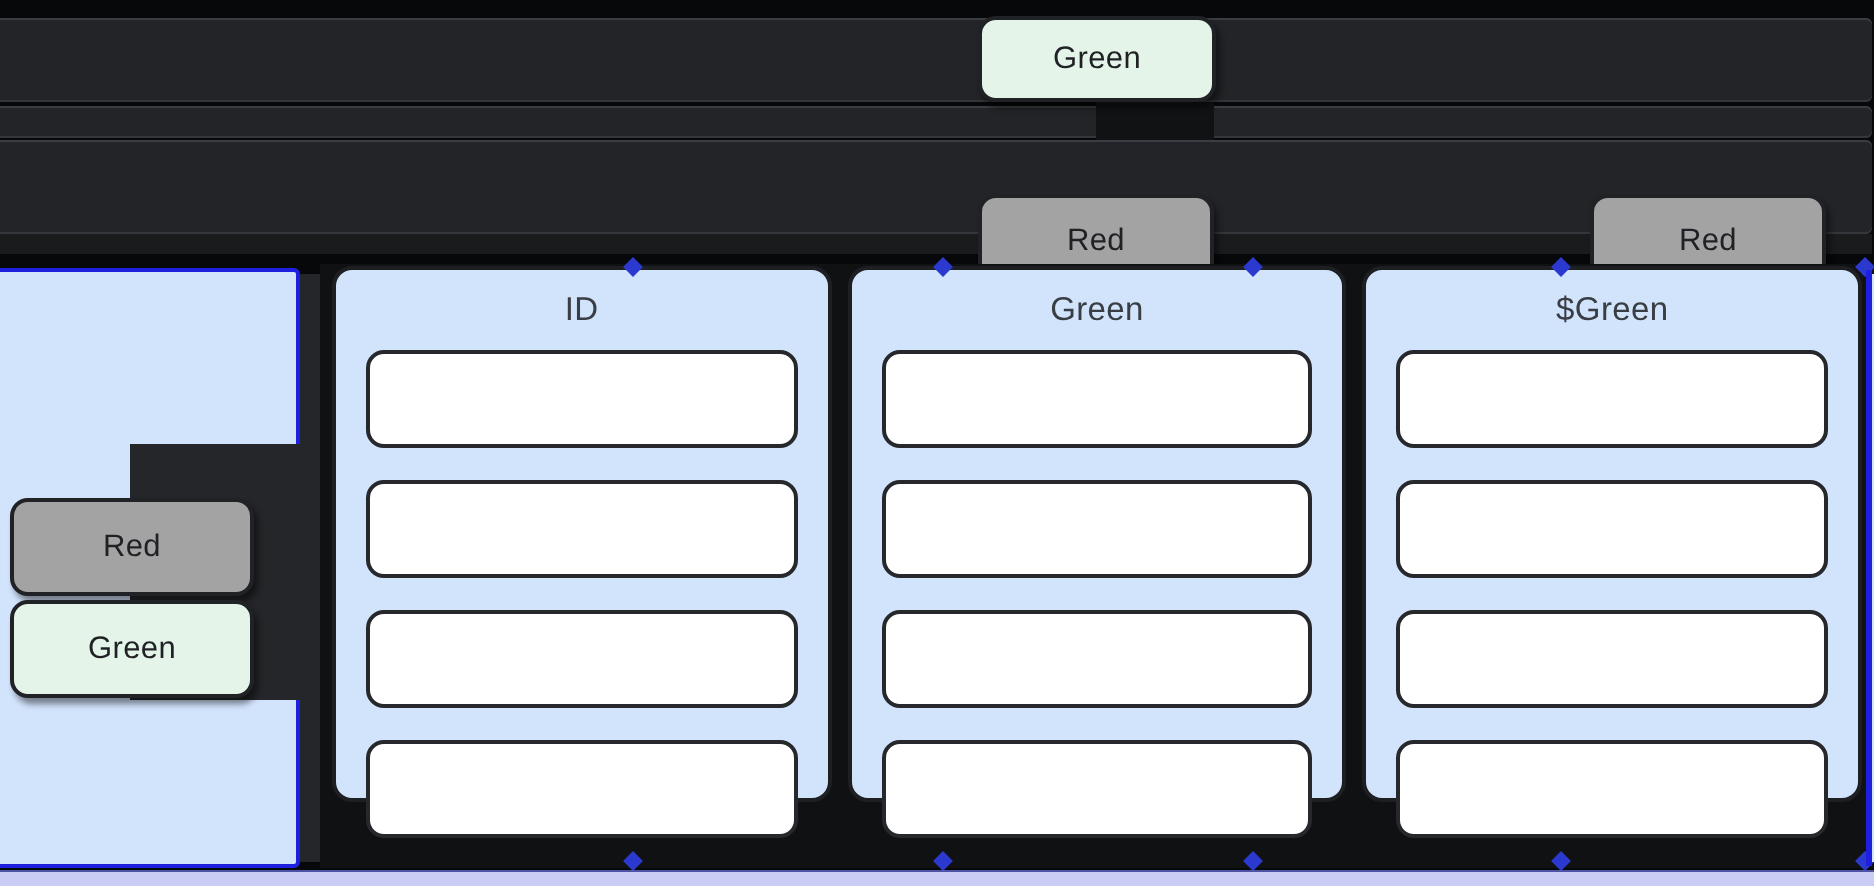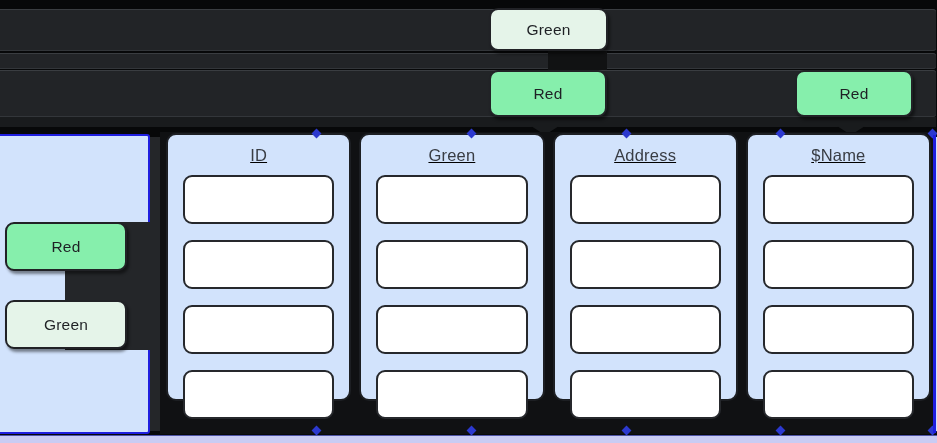--- a/index.html
+++ b/index.html
@@ -19,21 +19,21 @@
   .lane-d{top:117px;height:10px;background:#191b1d;box-shadow:none;border-radius:0;}
   .lane-notch{position:absolute;left:548px;top:51px;width:59px;height:19px;background:#111213;}
   
   .node{
     position:absolute;display:flex;align-items:center;justify-content:center;
     border:2px solid #212226;border-radius:9px;
     font-size:15.5px;font-weight:normal;color:#1f2125;
     box-shadow:2px 3px 3px rgba(0,0,0,.45);
     box-sizing:border-box;letter-spacing:.2px;
   }
-  .node-red{background:#86efac;}
+  .node-red{background:#a3a3a3;margin-top:27px;}
   .node-green{background:#e5f4e9;}
   .node-green-top{left:489px;top:8px;width:119px;height:43px;}
   .node-red-top-1{left:489px;top:70px;width:118px;height:47px;}
   .node-red-top-2{left:795px;top:70px;width:118px;height:47px;}
   .node-red-left{left:5px;top:222px;width:122px;height:49px;}
   .node-green-left{left:5px;top:300px;width:122px;height:49px;}
   
   .arrow-down{
     position:absolute;top:126px;width:0;height:0;
     border-left:14px solid transparent;border-right:14px solid transparent;
@@ -46,21 +46,21 @@
     position:absolute;left:-10px;top:134px;width:160px;height:300px;
     background:#d2e3fc;border:2.5px solid #1f1fe0;border-radius:3px;
     box-sizing:border-box;
   }
   .dark-strip{position:absolute;left:150px;top:137px;width:16px;height:294px;background:#242629;}
   .dark-connector{position:absolute;left:65px;top:222px;width:101px;height:128px;background:#242629;}
   
   .table-bg{position:absolute;left:160px;top:132px;width:777px;height:302px;background:#101113;}
   .columns{
     position:absolute;left:166px;top:133px;width:765px;height:268px;
-    display:flex;gap:8px;text-decoration:underline;
+    display:flex;gap:8px;
   }
   .col{
     flex:1;background:#d2e3fc;border:2px solid #1d1f23;border-radius:10px;
     box-sizing:border-box;padding:0 15px;
   }
   .col-header{
     height:40px;display:flex;align-items:center;justify-content:center;
     font-size:16.5px;color:#393d44;font-weight:500;letter-spacing:.2px;
   }
   .cell{
@@ -128,30 +128,23 @@
 
 
     <div class="col">
       <div class="col-header">Green</div>
       <div class="cell"></div>
       <div class="cell"></div>
       <div class="cell"></div>
       <div class="cell"></div>
     </div>
 
-    <div class="col">
-      <div class="col-header">Address</div>
-      <div class="cell"></div>
-      <div class="cell"></div>
-      <div class="cell"></div>
-      <div class="cell"></div>
-    </div>
 
     <div class="col">
-      <div class="col-header">$Name</div>
+      <div class="col-header">$Green</div>
       <div class="cell"></div>
       <div class="cell"></div>
       <div class="cell"></div>
       <div class="cell"></div>
     </div>
 
   </div>
 
   <div class="mark" style="left:313px;top:130px;"></div>
   <div class="mark" style="left:468px;top:130px;"></div>

